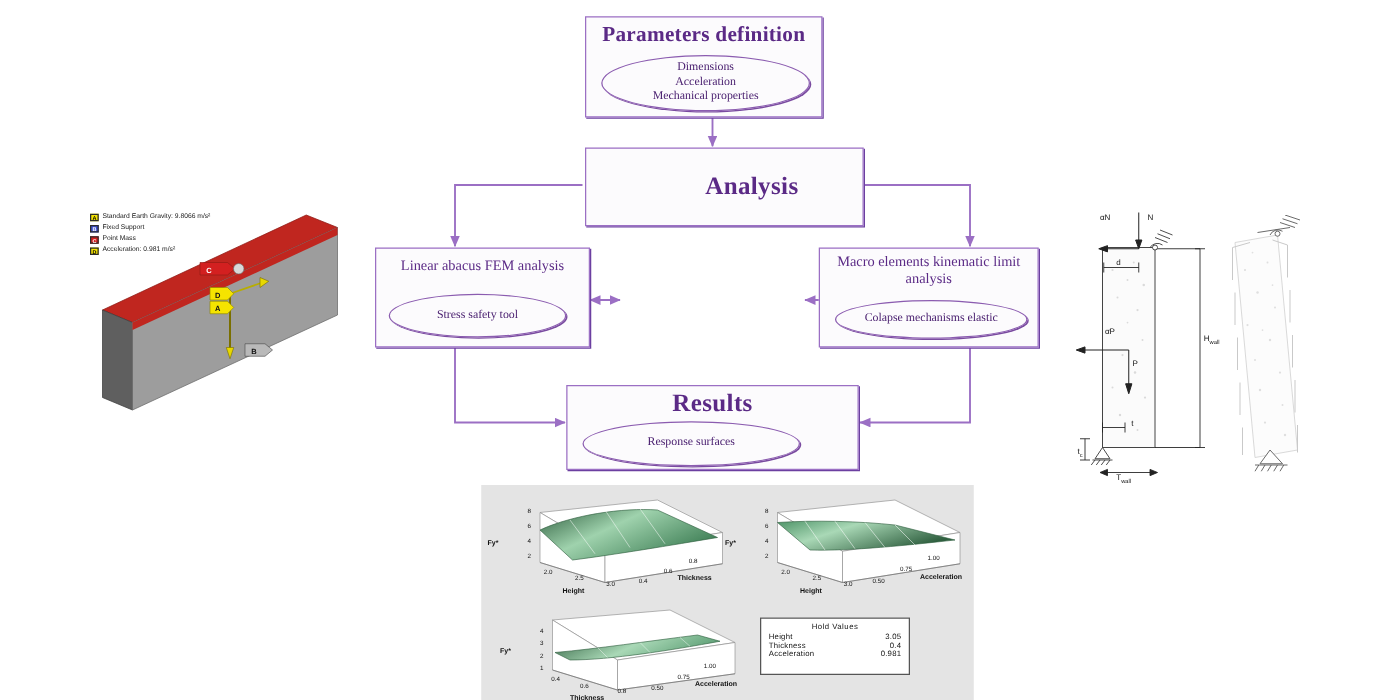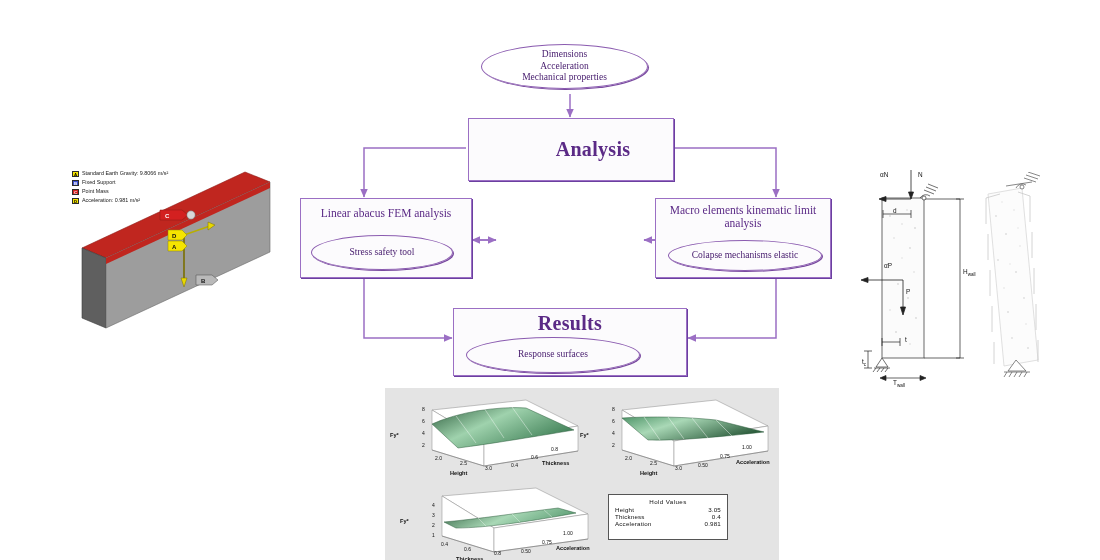--- a/index.html
+++ b/index.html
@@ -107,29 +107,32 @@
       <path d="M776,278 L776,338 L688,338" marker-end="url(#ar)"></path>
 
       <path d="M472,240 L496,240" marker-end="url(#ar)"></path>
       <path d="M496,240 L472,240" marker-end="url(#ar)"></path>
 
       <path d="M644,240 L668,240" marker-end="url(#ar)"></path>
       <path d="M668,240 L644,240" marker-end="url(#ar)"></path>
     </g>
   </svg>
 
+  <div class="fbox" style="left:468px;top:13px;width:190px;height:81px;">
+    <div class="ftitle title-big" style="margin-top:4px;">Parameters definition</div>
+  </div>
   <div class="ellipse" style="left:481px;top:44px;width:165px;height:43px;">
     <span>
       <span>Dimensions</span><br>
       <span>Acceleration</span><br>
       <span>Mechanical properties</span>
     </span>
   </div>
 
-  <div class="fbox" style="left:468px;top:118px;width:206px;height:63px;justify-content:center;padding-left:44px;">
+  <div class="fbox" style="left:468px;top:118px;width:223px;height:63px;justify-content:center;padding-left:44px;">
     <div class="ftitle title-xl">Analysis</div>
   </div>
 
   <div class="fbox" style="left:300px;top:198px;width:172px;height:80px;">
     <div class="ftitle title-sm" style="margin-top:8px;">Linear abacus FEM analysis</div>
   </div>
   <div class="ellipse" style="left:311px;top:235px;width:140px;height:33px;">
     <span>Stress safety tool</span>
   </div>
 

